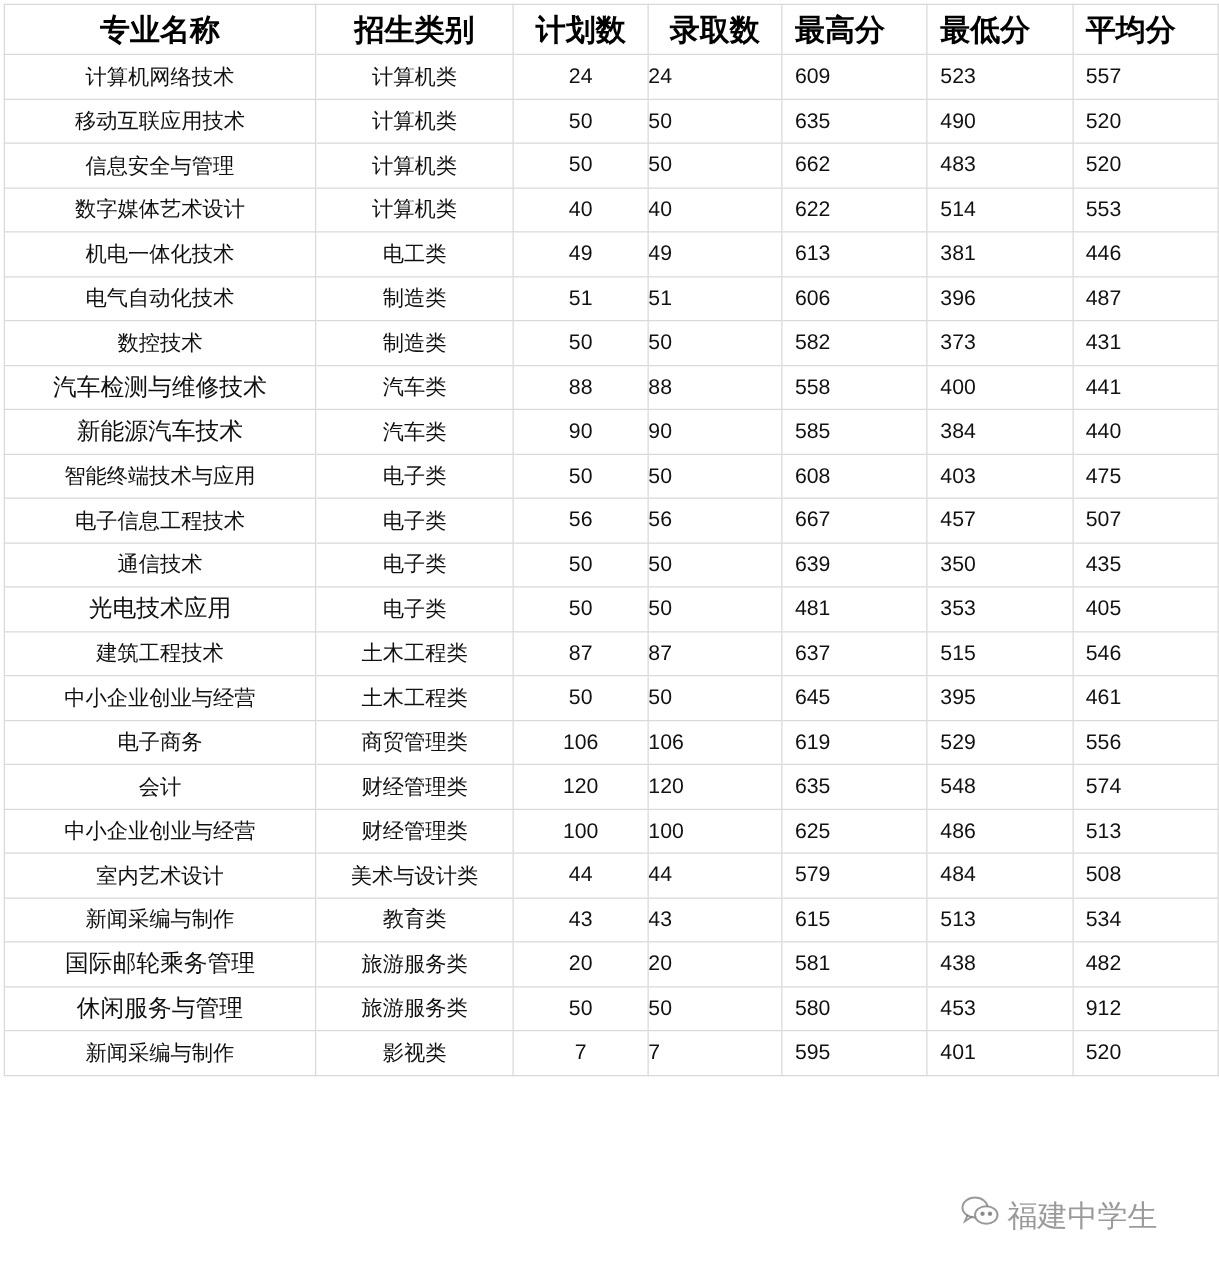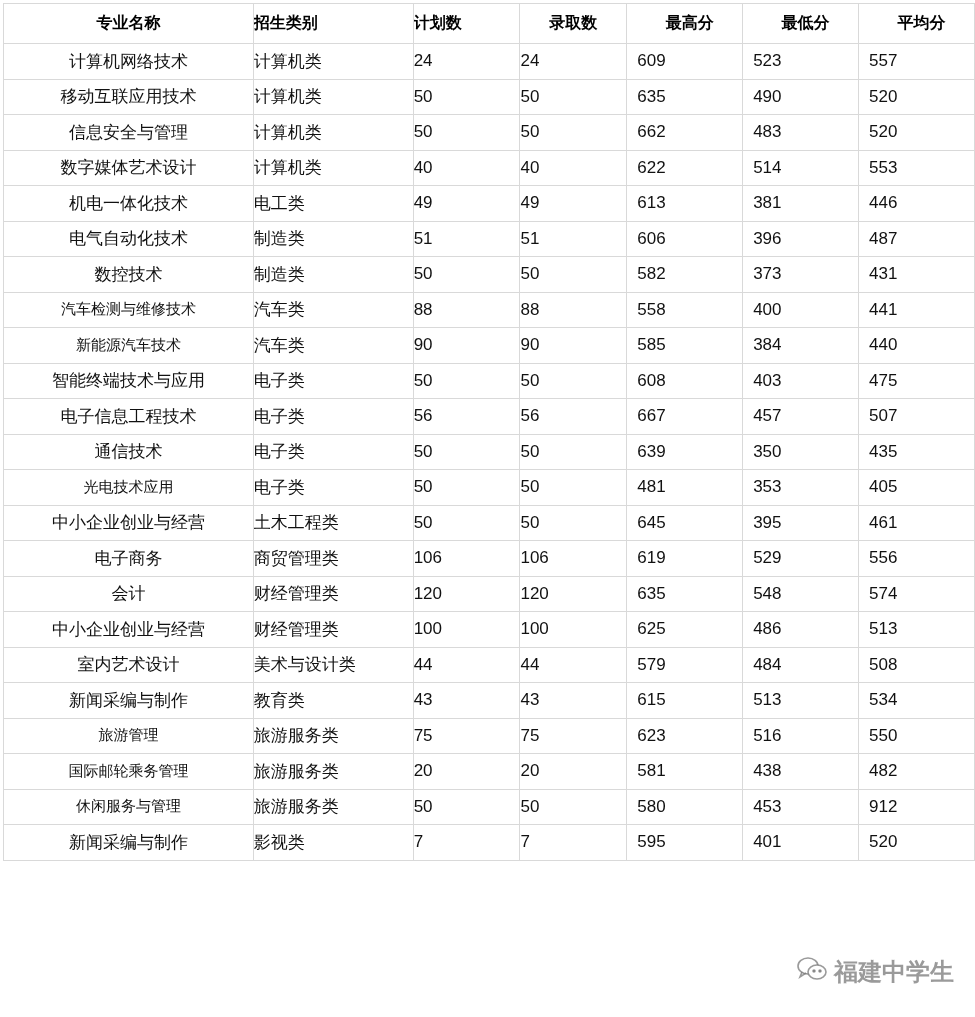--- a/index.html
+++ b/index.html
@@ -1,33 +1,33 @@
 <!DOCTYPE html>
 <html><head>
   <meta charset="utf-8">
   <style>
     html, body { margin: 0; padding: 0; background: #ffffff; }
     body { width: 975px; height: 1017px; overflow: hidden; position: relative;
            font-family: "Liberation Sans", "DejaVu Sans", sans-serif; color: #111; }
     table.grid { position: absolute; left: 3px; top: 3px; border-collapse: collapse; table-layout: fixed; }
     table.grid th, table.grid td { border: 1.5px solid #d9d9d9; padding: 0; white-space: nowrap; overflow: hidden; }
-    table.grid th { height: 39px; font-size: 16px; font-weight: bold; color: #000; }
+    table.grid th { height: 39px; font-size: 24px; font-weight: bold; color: #000; }
     table.grid td { height: 34.5px; font-size: 17px; }
     .c-name { width: 254px; text-align: center; }
-    .c-cat  { width: 162px; text-align: left; font-family: Liberation Mono, monospace; }
-    .c-plan { width: 109px; text-align: left; }
+    .c-cat  { width: 162px; text-align: center; font-family: Liberation Mono, monospace; }
+    .c-plan { width: 109px; text-align: center; }
     .c-adm  { width: 109px; }
     .c-max, .c-min, .c-avg { width: 108px; text-align: left; padding-left: 10px !important; }
-    th.c-max, th.c-min, th.c-avg { text-align: center; }
+    th.c-max, th.c-min, th.c-avg { text-align: left; }
     td.c-name, td.c-cat { font-size: 16px; }
-    tr.large td.c-name { font-size: 15px; }
+    tr.large td.c-name { font-size: 19px; }
     td.c-plan, td.c-adm { font-size: 19px; }
     td.c-max, td.c-min, td.c-avg { font-size: 18px; }
-    .watermark { position: absolute; left: 796px; top: 955px; display: flex; align-items: center; gap: 6px;
-                 color: rgba(120,120,120,0.75); font-size: 24px; pointer-events: none; font-weight: bold; }
+    .watermark { position: absolute; left: 768px; top: 955px; display: flex; align-items: center; gap: 6px;
+                 color: rgba(120,120,120,0.75); font-size: 24px; pointer-events: none; }
     .watermark svg { width: 32px; height: 28px; }
   </style>
 </head>
 <body>
 
 <table class="grid">
   <thead>
     <tr>
       <th class="c-name">专业名称</th>
       <th class="c-cat">招生类别</th>
@@ -150,20 +150,29 @@
       <tr class="large">
         <td class="c-name">光电技术应用</td>
         <td class="c-cat">电子类</td>
         <td class="c-plan">50</td>
         <td class="c-adm">50</td>
         <td class="c-max">481</td>
         <td class="c-min">353</td>
         <td class="c-avg">405</td>
       </tr>
       <tr>
+        <td class="c-name">建筑工程技术</td>
+        <td class="c-cat">土木工程类</td>
+        <td class="c-plan">87</td>
+        <td class="c-adm">87</td>
+        <td class="c-max">637</td>
+        <td class="c-min">515</td>
+        <td class="c-avg">546</td>
+      </tr>
+      <tr>
         <td class="c-name">中小企业创业与经营</td>
         <td class="c-cat">土木工程类</td>
         <td class="c-plan">50</td>
         <td class="c-adm">50</td>
         <td class="c-max">645</td>
         <td class="c-min">395</td>
         <td class="c-avg">461</td>
       </tr>
       <tr>
         <td class="c-name">电子商务</td>
@@ -202,29 +211,20 @@
         <td class="c-avg">508</td>
       </tr>
       <tr>
         <td class="c-name">新闻采编与制作</td>
         <td class="c-cat">教育类</td>
         <td class="c-plan">43</td>
         <td class="c-adm">43</td>
         <td class="c-max">615</td>
         <td class="c-min">513</td>
         <td class="c-avg">534</td>
-      </tr>
-      <tr class="large">
-        <td class="c-name">旅游管理</td>
-        <td class="c-cat">旅游服务类</td>
-        <td class="c-plan">75</td>
-        <td class="c-adm">75</td>
-        <td class="c-max">623</td>
-        <td class="c-min">516</td>
-        <td class="c-avg">550</td>
       </tr>
       <tr class="large">
         <td class="c-name">国际邮轮乘务管理</td>
         <td class="c-cat">旅游服务类</td>
         <td class="c-plan">20</td>
         <td class="c-adm">20</td>
         <td class="c-max">581</td>
         <td class="c-min">438</td>
         <td class="c-avg">482</td>
       </tr>

